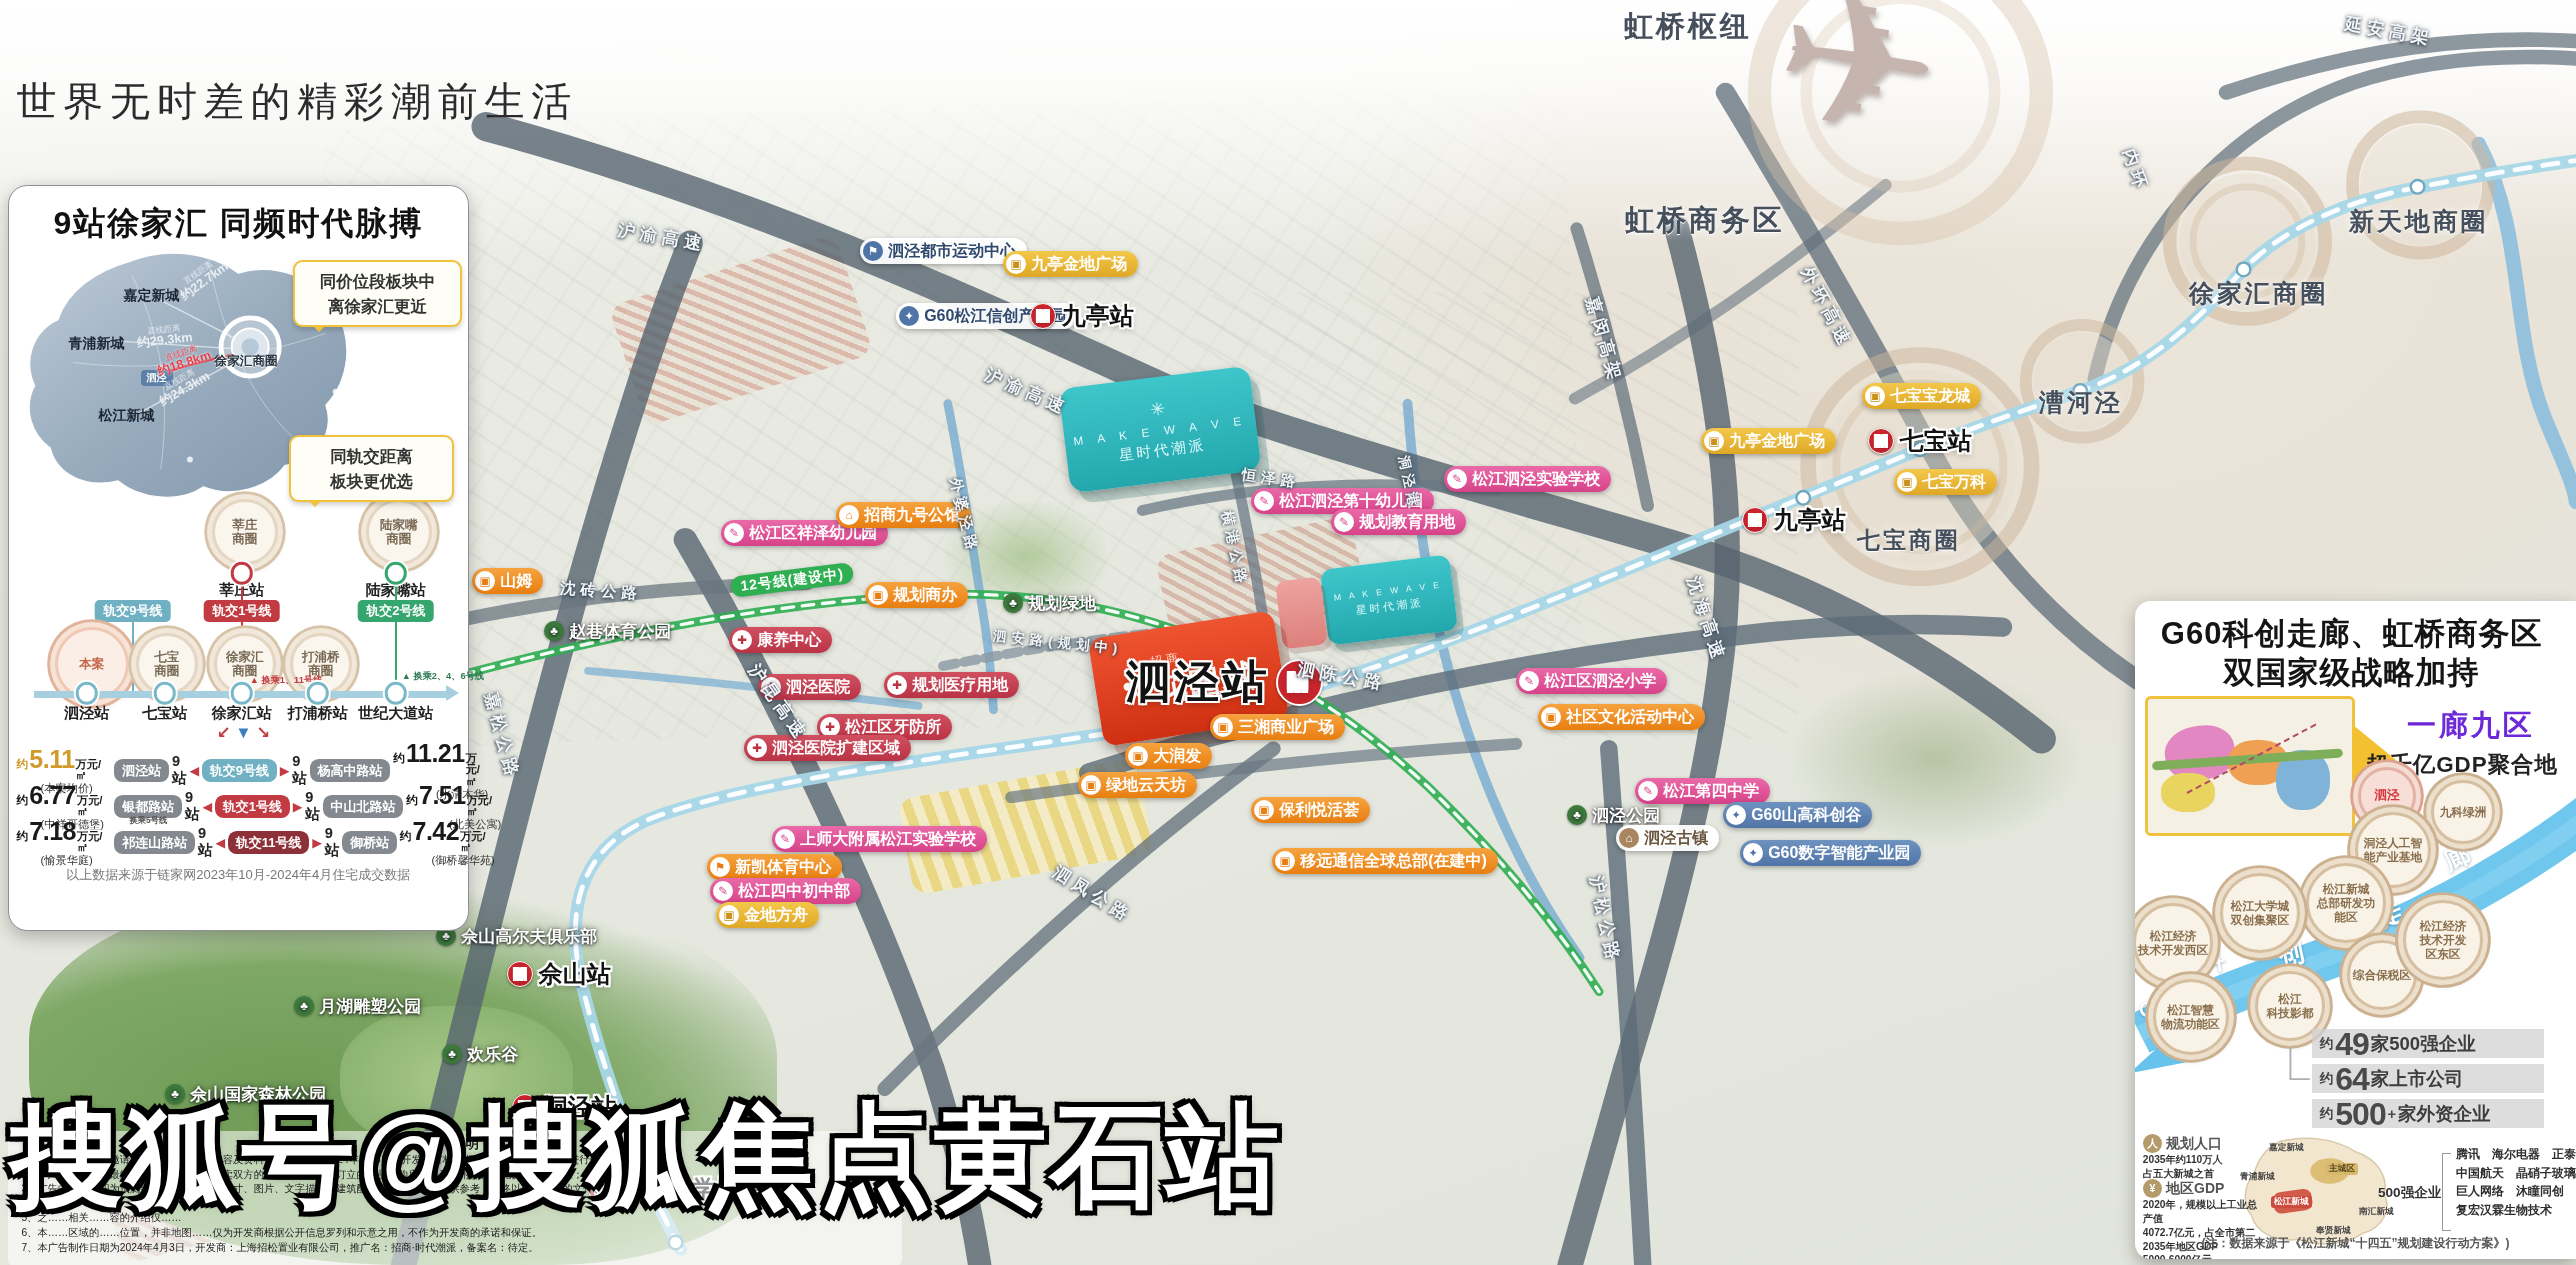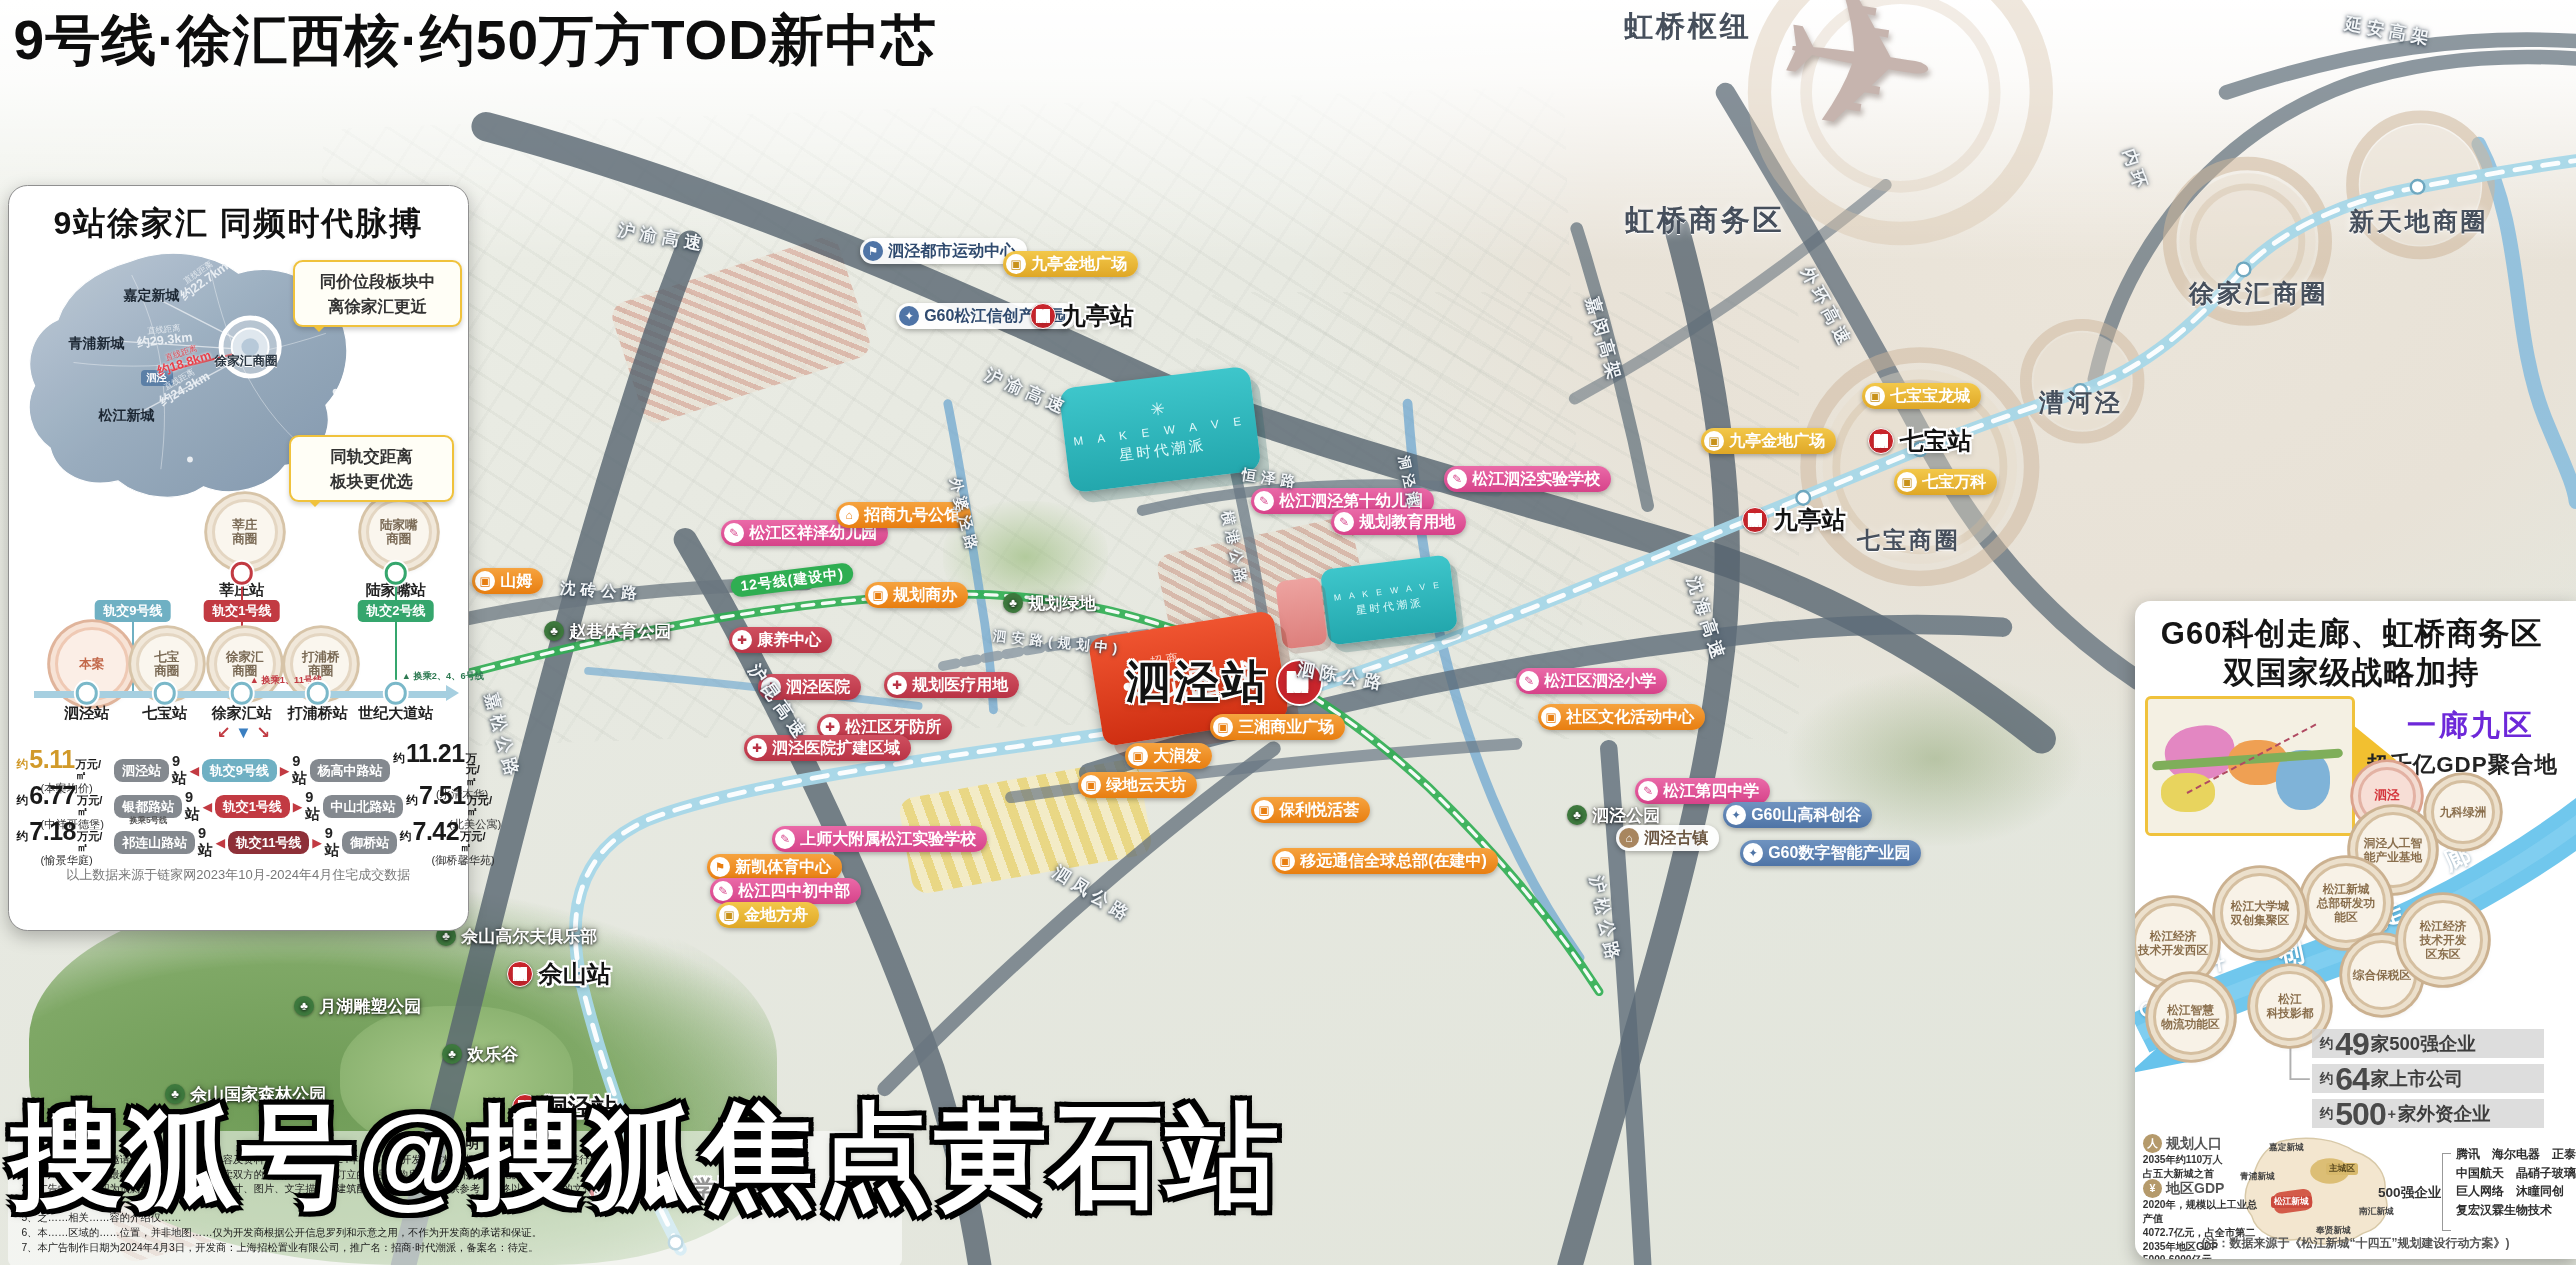--- a/index.html
+++ b/index.html
@@ -471,21 +471,21 @@
       <div class="poi t-station stroke-w" style="left: 1742px; top: 507px;">
         <span class="mlogo">M</span>
         <span>九亭站</span>
       </div>
       <div class="poi t-road" style="left: 1806px; top: 255px; transform: rotate(62deg);">外环高速</div>
       <div class="poi t-road" style="left: 1592px; top: 284px; transform: rotate(74deg);">嘉闵高架</div>
       <div class="poi t-road" style="left: 2345px; top: 9.7px; transform: rotate(10deg);">延安高架</div>
       <div class="poi t-road" style="left: 2129px; top: 136px; transform: rotate(72deg);">内环</div>
     </div>
 
-  <div id="title-main">9号线·徐汇西核·约50万方TOD新中芯</div>
+  <div id="title-sub">世界无时差的精彩潮前生活</div>
 
   <div id="lpanel">
     <div id="lp-title">9站徐家汇 同频时代脉搏</div>
     <div id="mm">
       <svg width="447" height="264" viewBox="0 0 460 272">
         <defs>
           <linearGradient id="mmg" x1="0" y1="0" x2="1" y2="1">
             <stop offset="0" stop-color="#bcc9d6"></stop>
               <stop offset=".5" stop-color="#95a9bc"></stop>
               <stop offset="1" stop-color="#7e94a9"></stop>

